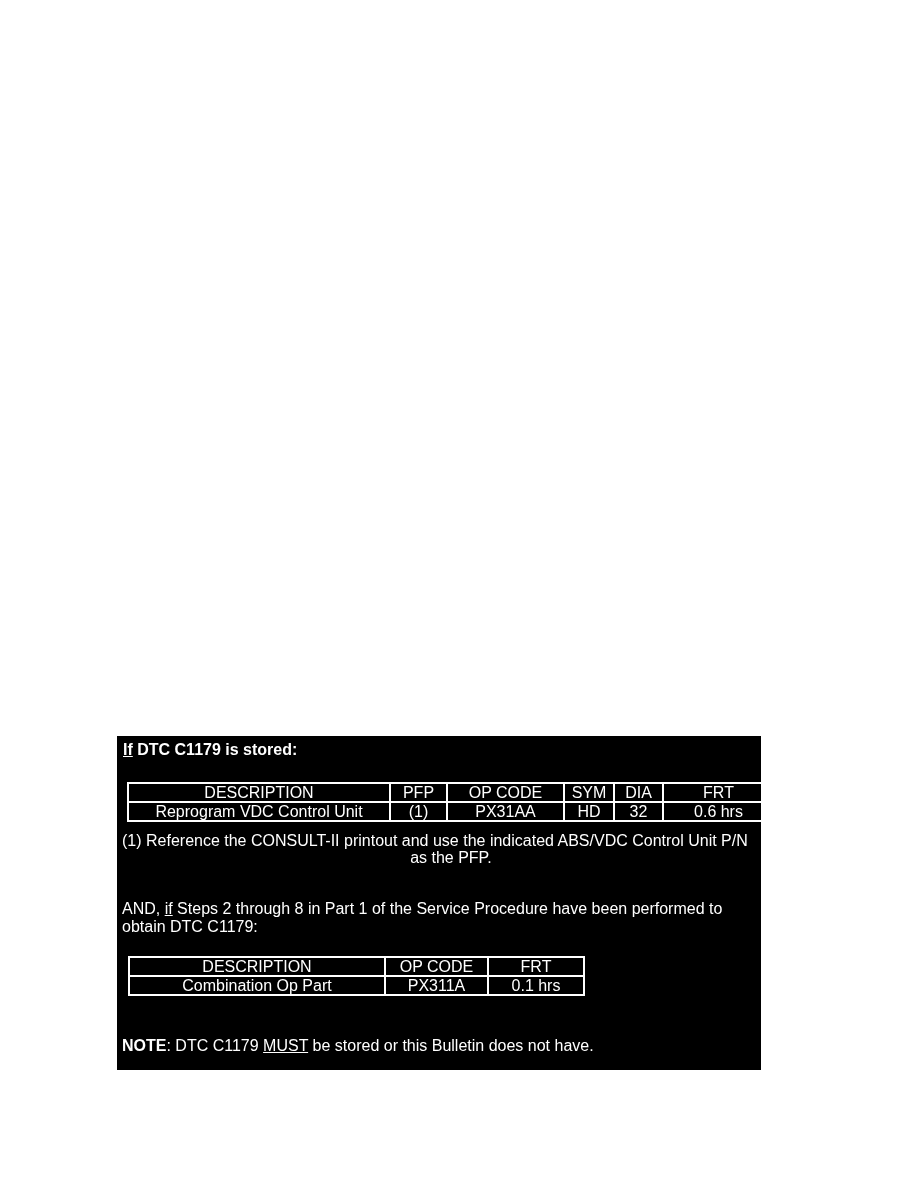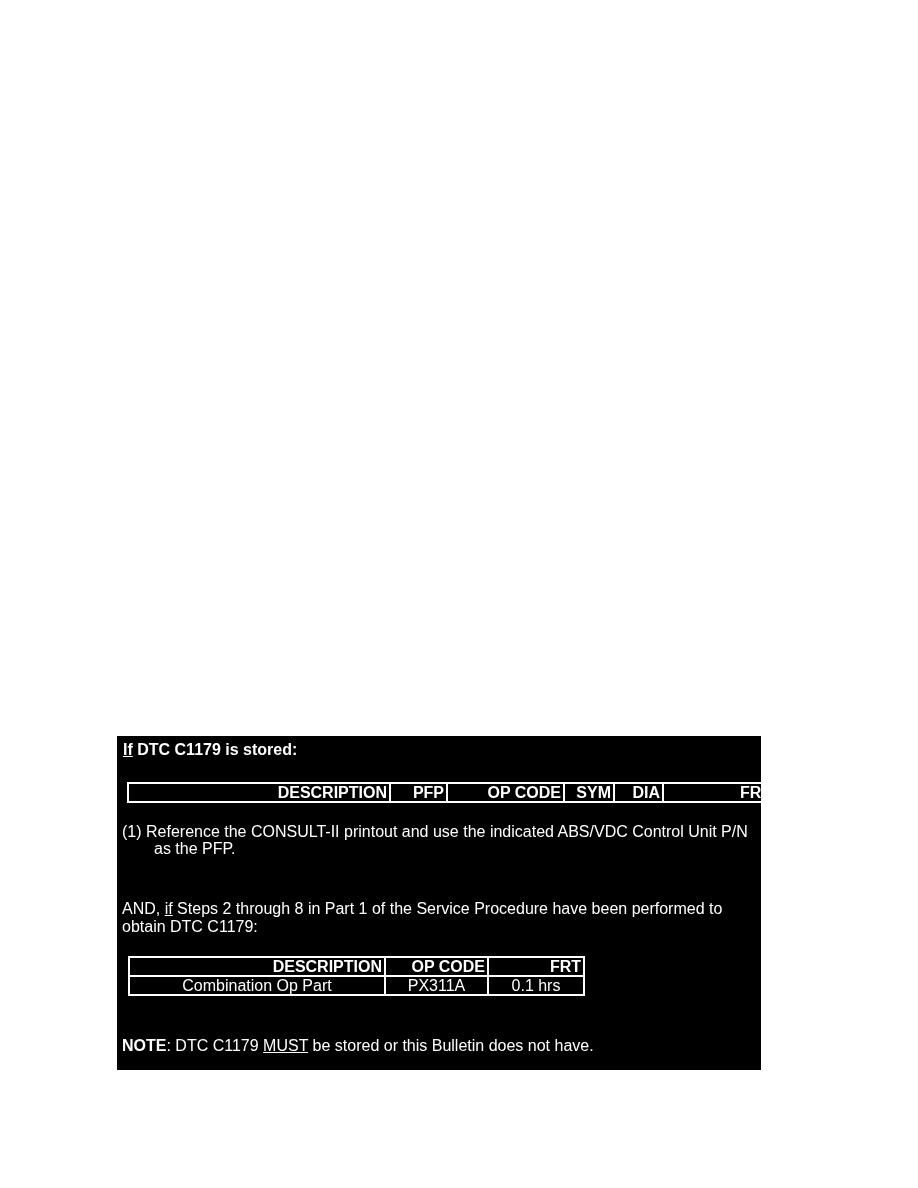--- a/index.html
+++ b/index.html
@@ -45,42 +45,43 @@
   }
   table.optable th, table.optable td {
     border: 2px solid #ffffff;
     padding: 0 2px;
     height: 17px;
     line-height: 16px;
     text-align: center;
     white-space: nowrap;
     overflow: hidden;
   }
-  table.optable th { font-weight: bold; text-align: right; }
+  table.optable th { font-weight: normal; }
   table.optable td { font-weight: normal; }
 
   .table1 { left: 10px; top: 46px; width: 646px; }
   .t1c0 { width: 262px; }
   .t1c1 { width: 57px; }
   .t1c2 { width: 117px; }
   .t1c3 { width: 50px; }
   .t1c4 { width: 49px; }
   .t1c5 { width: 111px; }
 
   .table2 { left: 11px; top: 220px; width: 455px; }
   .t2c0 { width: 256px; }
   .t2c1 { width: 103px; }
   .t2c2 { width: 96px; }
 
   .footnote {
     position: absolute;
     left: 5px;
-    top: 87px;
+    top: 96px;
     line-height: 17px;
     white-space: nowrap;
+    text-align: center;
   }
   .footnote .cont { margin-left: 32px; }
 
   .and-paragraph {
     position: absolute;
     left: 5px;
     top: 164px;
     width: 676px;
     font-weight: normal;
     line-height: 18px;
@@ -115,20 +116,28 @@
       </colgroup>
       <tbody>
           <tr>
         <th>DESCRIPTION</th>
         <th>PFP</th>
         <th>OP CODE</th>
         <th>SYM</th>
         <th>DIA</th>
         <th>FRT</th>
       </tr>
+      <tr>
+        <td>Reprogram VDC Control Unit</td>
+        <td>(1)</td>
+        <td>PX31AA</td>
+        <td>HD</td>
+        <td>32</td>
+        <td>0.6 hrs</td>
+      </tr>
     </tbody>
       </table>
 
     <div class="footnote">
       <div>(1) Reference the CONSULT-II printout and use the indicated ABS/VDC Control Unit P/N</div>
       <div class="cont">as the PFP.</div>
     </div>
 
     <div class="and-paragraph">
       <span>AND, </span><span class="underline">if</span><span> Steps 2 through 8 in Part 1 of the Service Procedure have been performed to</span><br>

